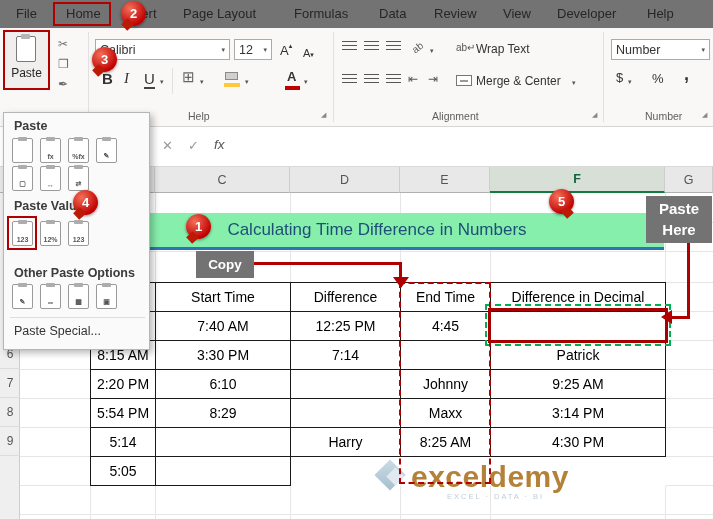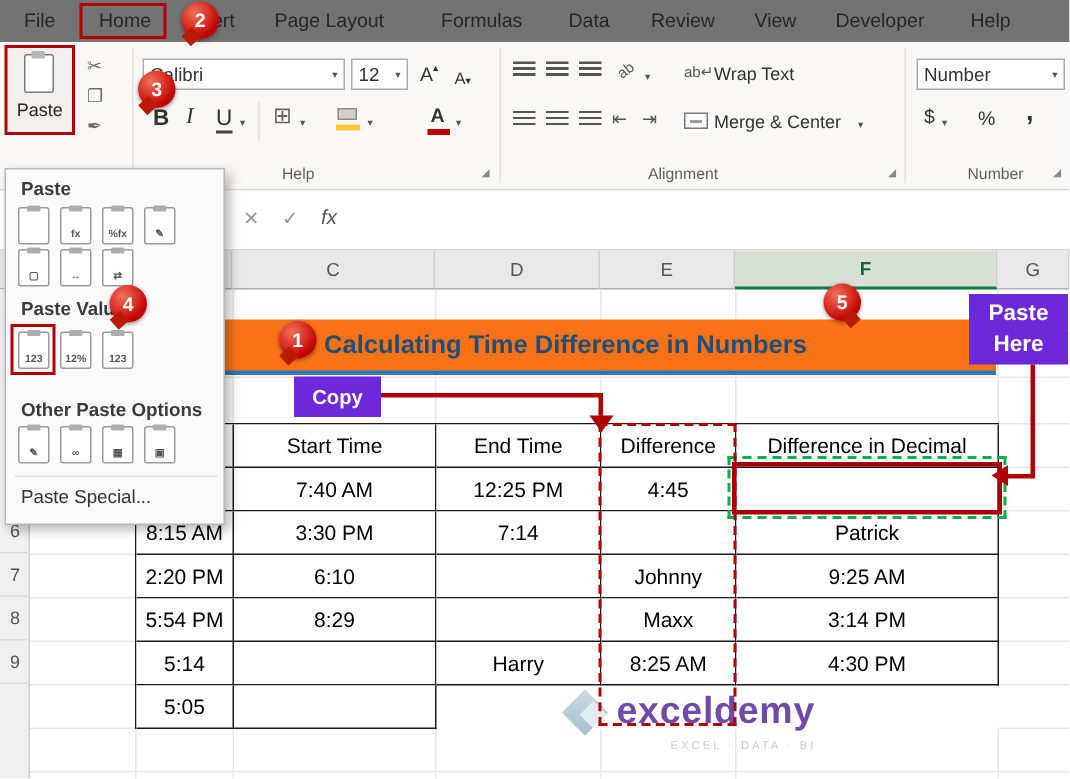--- a/index.html
+++ b/index.html
@@ -56,37 +56,37 @@
   .fx { position:absolute; font-size:13.5px; color:#555; font-style:italic; }
 
   
   .colhead { position:absolute; top:167px; height:26px; background:#E8E8E8; border-right:1px solid #CDCDCD; border-bottom:1px solid #B0B0B0; display:flex; align-items:center; justify-content:center; font-size:12.5px; color:#555; }
   .colhead.sel { background:#D7DFD7; border-bottom:2px solid #107C41; color:#14643B; font-weight:bold; }
   .rowstrip { position:absolute; left:0; top:193px; width:20px; height:326px; background:#EFEFEF; border-right:1px solid #CDCDCD; }
   .rowhead { position:absolute; left:0; width:20px; height:29px; display:flex; align-items:center; justify-content:center; font-size:12px; color:#555; border-bottom:1px solid #DCDCDC; z-index:2; }
 
   
   .gridline { position:absolute; background:#E6E6E6; z-index:1; }
-  .title-cell { position:absolute; left:90px; top:213px; width:574px; height:37px; background:#f97316; border-bottom:3px solid #2E75B6; display:flex; align-items:center; justify-content:center; font-size:17px; font-weight:bold; color:#1F4E79; z-index:2; }
+  .title-cell { position:absolute; left:90px; top:213px; width:574px; height:37px; background:#86efac; border-bottom:3px solid #2E75B6; display:flex; align-items:center; justify-content:center; font-size:17px; font-weight:normal; color:#1F4E79; z-index:2; }
   .xtable { position:absolute; left:90px; top:282px; width:576px; display:grid; grid-template-columns:65px 135px 110px 90px 175px; grid-auto-rows:29px; border-top:1px solid #1a1a1a; border-left:1px solid #1a1a1a; background:#fff; z-index:2; }
   .xtable > div { border-right:1px solid #1a1a1a; border-bottom:1px solid #1a1a1a; display:flex; align-items:center; justify-content:center; font-size:14px; color:#000; background:#fff; }
   .xtable > div.th { font-weight:normal; }
 
   
   .wmark { position:absolute; left:365px; top:456px; width:240px; height:54px; opacity:.8; z-index:4; }
   .wm-d1 { position:absolute; left:14px; top:8px; width:22px; height:22px; background:linear-gradient(135deg,#BFD3DF,#8FB0C4); transform:rotate(45deg); }
   .wm-d2 { position:absolute; left:24px; top:14px; width:13px; height:13px; background:#DAE6ED; transform:rotate(45deg); }
-  .wm-name { position:absolute; left:46px; top:4px; font-size:25px; font-weight:bold; color:#4c1d95; letter-spacing:.5px; }
+  .wm-name { position:absolute; left:46px; top:4px; font-size:30px; font-weight:bold; color:#a16207; letter-spacing:.5px; }
   .wm-tag { position:absolute; left:82px; top:36px; font-size:7.5px; letter-spacing:2px; color:#AEBFCB; }
 
   
   .dash-red { position:absolute; border:2.5px dashed #B00000; z-index:6; }
   .dash-green { position:absolute; border:2px dashed #00B050; z-index:5; }
   .solid-red { position:absolute; border:3px solid #A80000; z-index:7; }
-  .ann-box { position:absolute; background:#6d28d9; color:#fff; font-weight:bold; display:flex; align-items:center; justify-content:center; text-align:center; z-index:8; }
+  .ann-box { position:absolute; background:#737373; color:#fff; font-weight:bold; display:flex; align-items:center; justify-content:center; text-align:center; z-index:8; }
   .ann-line { position:absolute; background:#B00000; z-index:8; }
   .arr-down { position:absolute; width:0; height:0; border-left:8px solid transparent; border-right:8px solid transparent; border-top:11px solid #B00000; z-index:8; }
   .arr-left { position:absolute; width:0; height:0; border-top:7.5px solid transparent; border-bottom:7.5px solid transparent; border-right:11px solid #B00000; z-index:8; }
 
   .pin { position:absolute; width:25px; height:25px; border-radius:50%; background:radial-gradient(circle at 35% 30%, #F3705A, #C00000 72%); color:#fff; font-size:13px; font-weight:bold; display:flex; align-items:center; justify-content:center; box-shadow:0 1px 3px rgba(0,0,0,.45); z-index:12; }
   .pin::after { content:""; position:absolute; left:2px; bottom:-3px; width:9px; height:9px; background:#BD1A05; transform:rotate(48deg); z-index:-1; }
   .pin.pin-r::after { left:auto; right:2px; }
 
   
   .pmenu { position:absolute; left:3px; top:112px; width:147px; height:238px; background:#FAFAFA; border:1px solid #B6B6B6; box-shadow:3px 3px 7px rgba(0,0,0,.28); z-index:10; }
@@ -224,22 +224,22 @@
     <div class="gridline" style="left:20px;top:456px;width:693px;height:1px"></div>
     <div class="gridline" style="left:20px;top:485px;width:693px;height:1px"></div>
     <div class="gridline" style="left:20px;top:514px;width:693px;height:1px"></div>
   </div>
 
   <div class="title-cell">Calculating Time Difference in Numbers</div>
 
   <div class="xtable">
     <div class="th"></div>
     <div class="th">Start Time</div>
+    <div class="th">Difference</div>
     <div class="th">End Time</div>
-    <div class="th">Difference</div>
     <div class="th">Difference in Decimal</div>
 
     <div></div>
     <div>7:40 AM</div>
     <div>12:25 PM</div>
     <div>4:45</div>
     <div></div>
 
     <div>8:15 AM</div>
     <div>3:30 PM</div>

